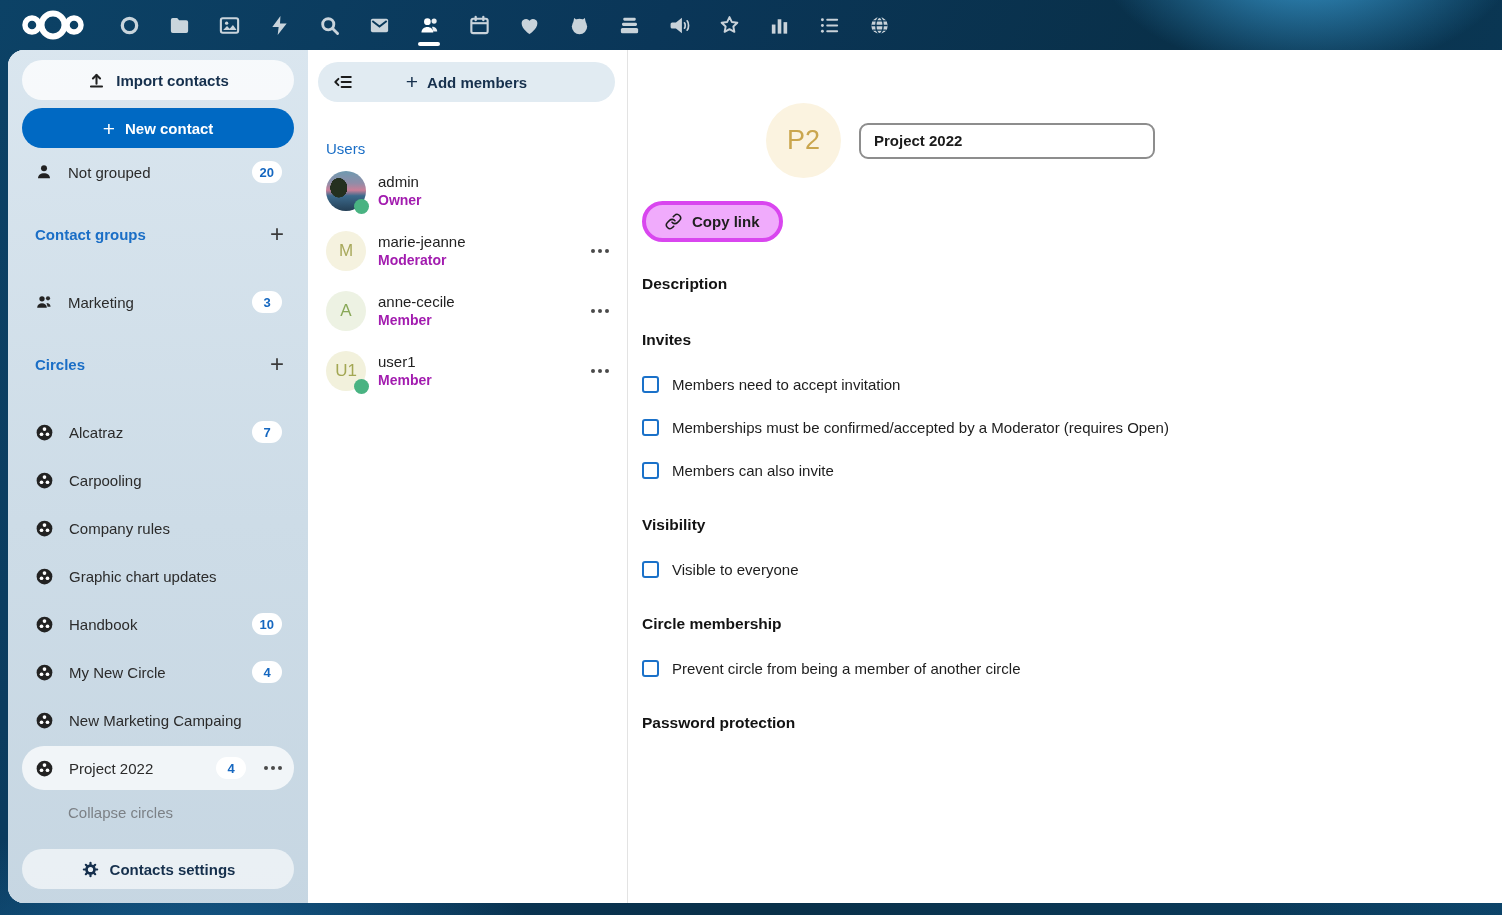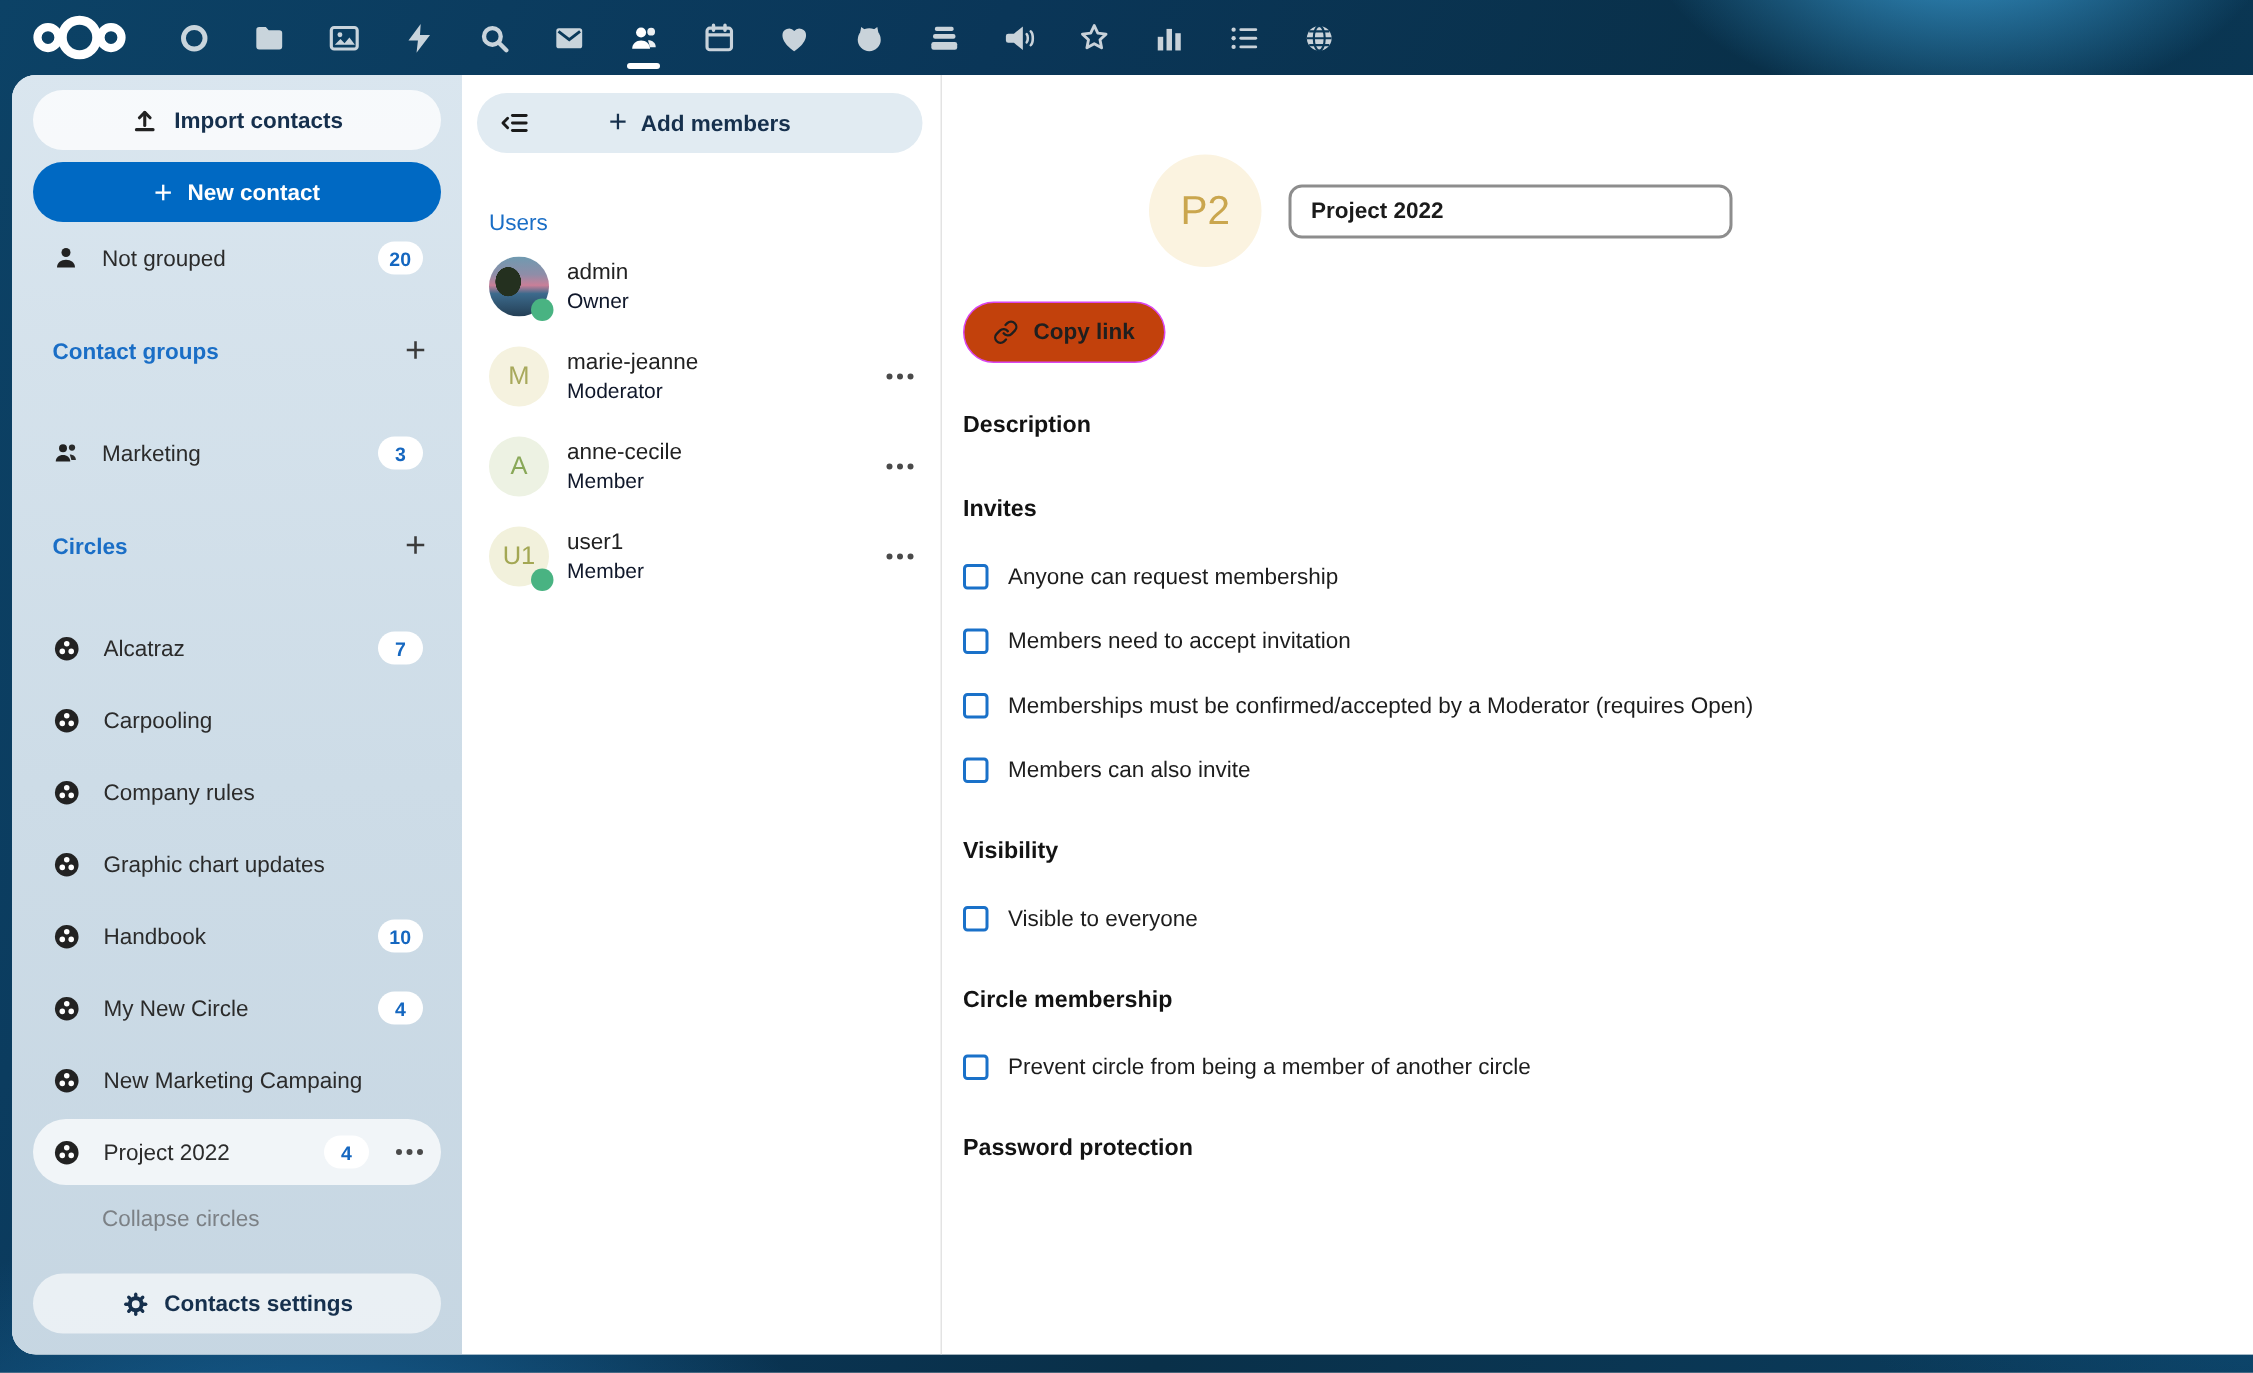--- a/index.html
+++ b/index.html
@@ -67,32 +67,32 @@
   .user-row { display:flex; align-items:center; gap:12px; padding:0 6px 0 8px; height:48px;
     margin-bottom:12px; cursor:pointer; }
   .avatar { width:40px; height:40px; border-radius:50%; position:relative; flex:0 0 40px;
     display:flex; align-items:center; justify-content:center; font-size:17px; }
   .avatar.photo { background:
       radial-gradient(14px 16px at 32% 42%, #24301f 0 60%, transparent 62%),
       linear-gradient(180deg,#6f9ab0 0%,#8f8da8 30%,#c97f98 48%,#3c6a8c 62%,#243f55 100%); }
   .online-dot { position:absolute; right:-3px; bottom:-3px; width:15px; height:15px;
     border-radius:50%; background:#49b382; }
   .u-name { font-size:15px; color:#222; line-height:1.25; }
-  .u-role { font-size:14px; color:#0f172a; line-height:1.2; }
+  .u-role { font-size:14px; color:#a21caf; line-height:1.2;font-weight:bold; }
   .u-flex { flex:1 1 auto; }
 
   
   .detail { flex:1 1 auto; background:#fff; padding:53px 60px 0 14px; overflow:hidden; }
   .d-head { display:flex; align-items:center; gap:18px; margin-left:124px; }
   .big-avatar { width:75px; height:75px; border-radius:50%; display:flex; align-items:center;
     justify-content:center; font-size:27px; }
   .name-input { width:296px; height:36px; border:2px solid #8d8d8d; border-radius:9px;
     padding:0 13px; font-size:15px; font-weight:bold; color:#1b1b1b; font-family:inherit; }
-  .copy-link { margin-top:23px; height:41px; border-radius:21px; background:#c2410c;
-    border:1px solid #d946ef; display:inline-flex; align-items:center; gap:10px; padding:0 19px;
+  .copy-link { margin-top:23px; height:41px; border-radius:21px; background:#f0abfc;
+    border:4px solid #d946ef; display:inline-flex; align-items:center; gap:10px; padding:0 19px;
     font-size:15px; font-weight:bold; color:#1f1f1f; cursor:pointer; font-family:inherit; }
   .sec-title { font-size:15.5px; font-weight:bold; color:#131313; margin-top:36px; height:20px; }
   .sec-title.first { margin-top:33px; }
   .desc-area { display:block; margin-top:11px; width:798px; height:128px; resize:none;
     border:1px solid #cfcfcf; border-radius:9px; padding:10px 13px; font-size:15px;
     font-family:inherit; color:#333; }
   .desc-area::placeholder { color:#8a8a8a; }
   .opt-row { display:flex; align-items:center; gap:13px; margin-top:23px; height:20px; cursor:pointer; }
   .cbx { width:17px; height:17px; border:2px solid #1a71c9; border-radius:3px; background:#fff; flex:0 0 17px; }
   .opt-lbl { font-size:15px; color:#1d1d1d; }
@@ -470,24 +470,20 @@
           <path d="M14 11a5 5 0 0 0-7.54-.54l-3 3a5 5 0 0 0 7.07 7.07l1.71-1.71"></path>
         </svg>
       </span>
       <span>Copy link</span>
     </button>
 
     <h3 class="sec-title first">Description</h3>
 
     <div id="option-sections">
         <h3 class="sec-title">Invites</h3>
-        <label class="opt-row">
-          <span class="cbx"></span>
-          <span class="opt-lbl">Anyone can request membership</span>
-        </label>
         <label class="opt-row">
           <span class="cbx"></span>
           <span class="opt-lbl">Members need to accept invitation</span>
         </label>
         <label class="opt-row">
           <span class="cbx"></span>
           <span class="opt-lbl">Memberships must be confirmed/accepted by a Moderator (requires Open)</span>
         </label>
         <label class="opt-row">
           <span class="cbx"></span>

